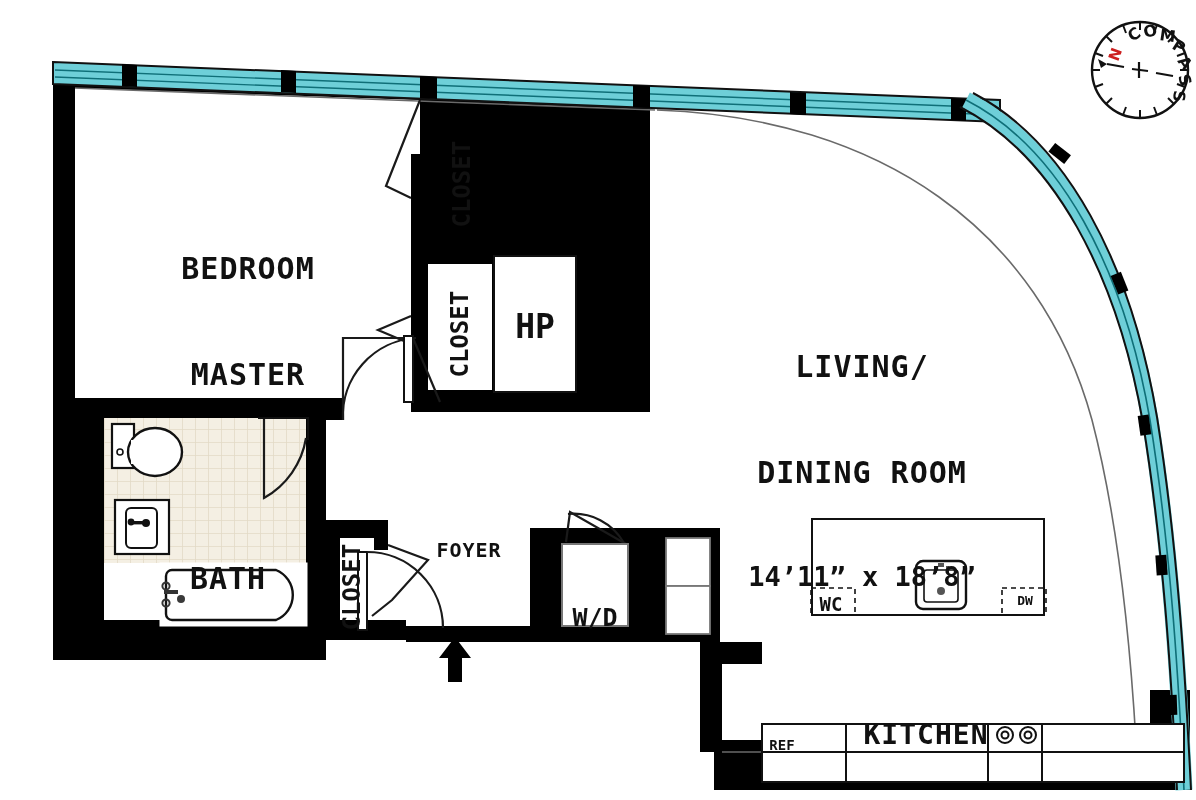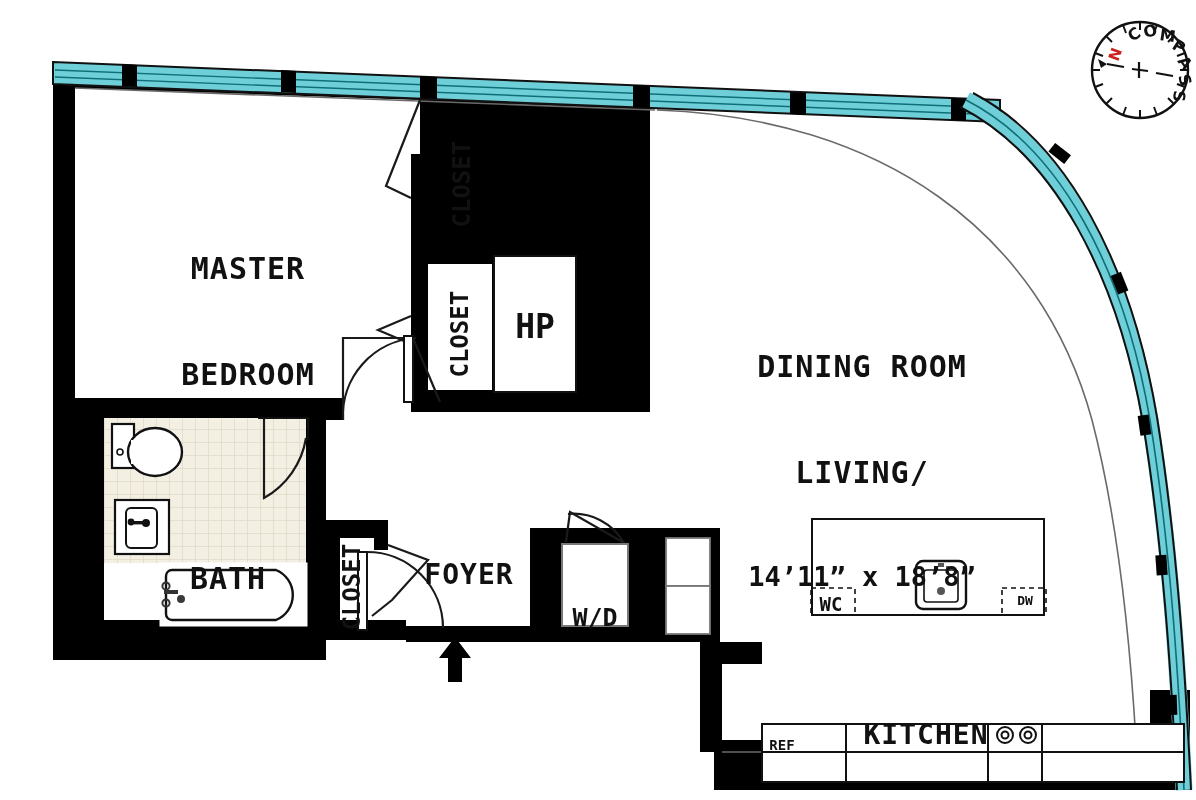--- a/index.html
+++ b/index.html
@@ -250,35 +250,35 @@
         <text x="19" y="-30" transform="rotate(8 19 -30)">M</text>
         <text x="31" y="-22" transform="rotate(32 31 -22)">P</text>
         <text x="37" y="-9" transform="rotate(54 37 -9)">A</text>
         <text x="38" y="6" transform="rotate(74 38 6)">S</text>
         <text x="34" y="20" transform="rotate(94 34 20)">S</text>
       </g>
     </g>
   </svg>
 
   <div class="lbl room-name" style="left:98px; top:180px; width:300px; font-size:30px;">
+    <div>BEDROOM</div>
     <div>MASTER</div>
-    <div>BEDROOM</div>
   </div>
 
   <div class="lbl room-name" style="left:712px; top:278px; width:300px; font-size:30px;">
+    <div>LIVING/</div>
     <div>DINING ROOM</div>
-    <div>LIVING/</div>
     <div class="room-dim" style="font-size:27px;">14’11” x 18’8”</div>
   </div>
 
   <div class="lbl room-name" style="left:158px; top:490px; width:140px; font-size:30px;">
     <div>BATH</div>
   </div>
 
-  <div class="lbl room-name" style="left:394px; top:492px; width:150px; font-size:28px;">
+  <div class="lbl room-name" style="left:394px; top:492px; width:150px; font-size:20px;">
     <div>FOYER</div>
   </div>
 
   <div class="lbl room-name" style="left:836px; top:652px; width:180px; font-size:28px;">
     <div>KITCHEN</div>
   </div>
 
   <div class="lbl small-lbl rot90" style="left:407px; top:170px; width:110px; font-size:24px; transform:rotate(-90deg);">CLOSET</div>
 
   <div class="lbl small-lbl rot90" style="left:405px; top:320px; width:110px; font-size:24px; transform:rotate(-90deg);">CLOSET</div>

